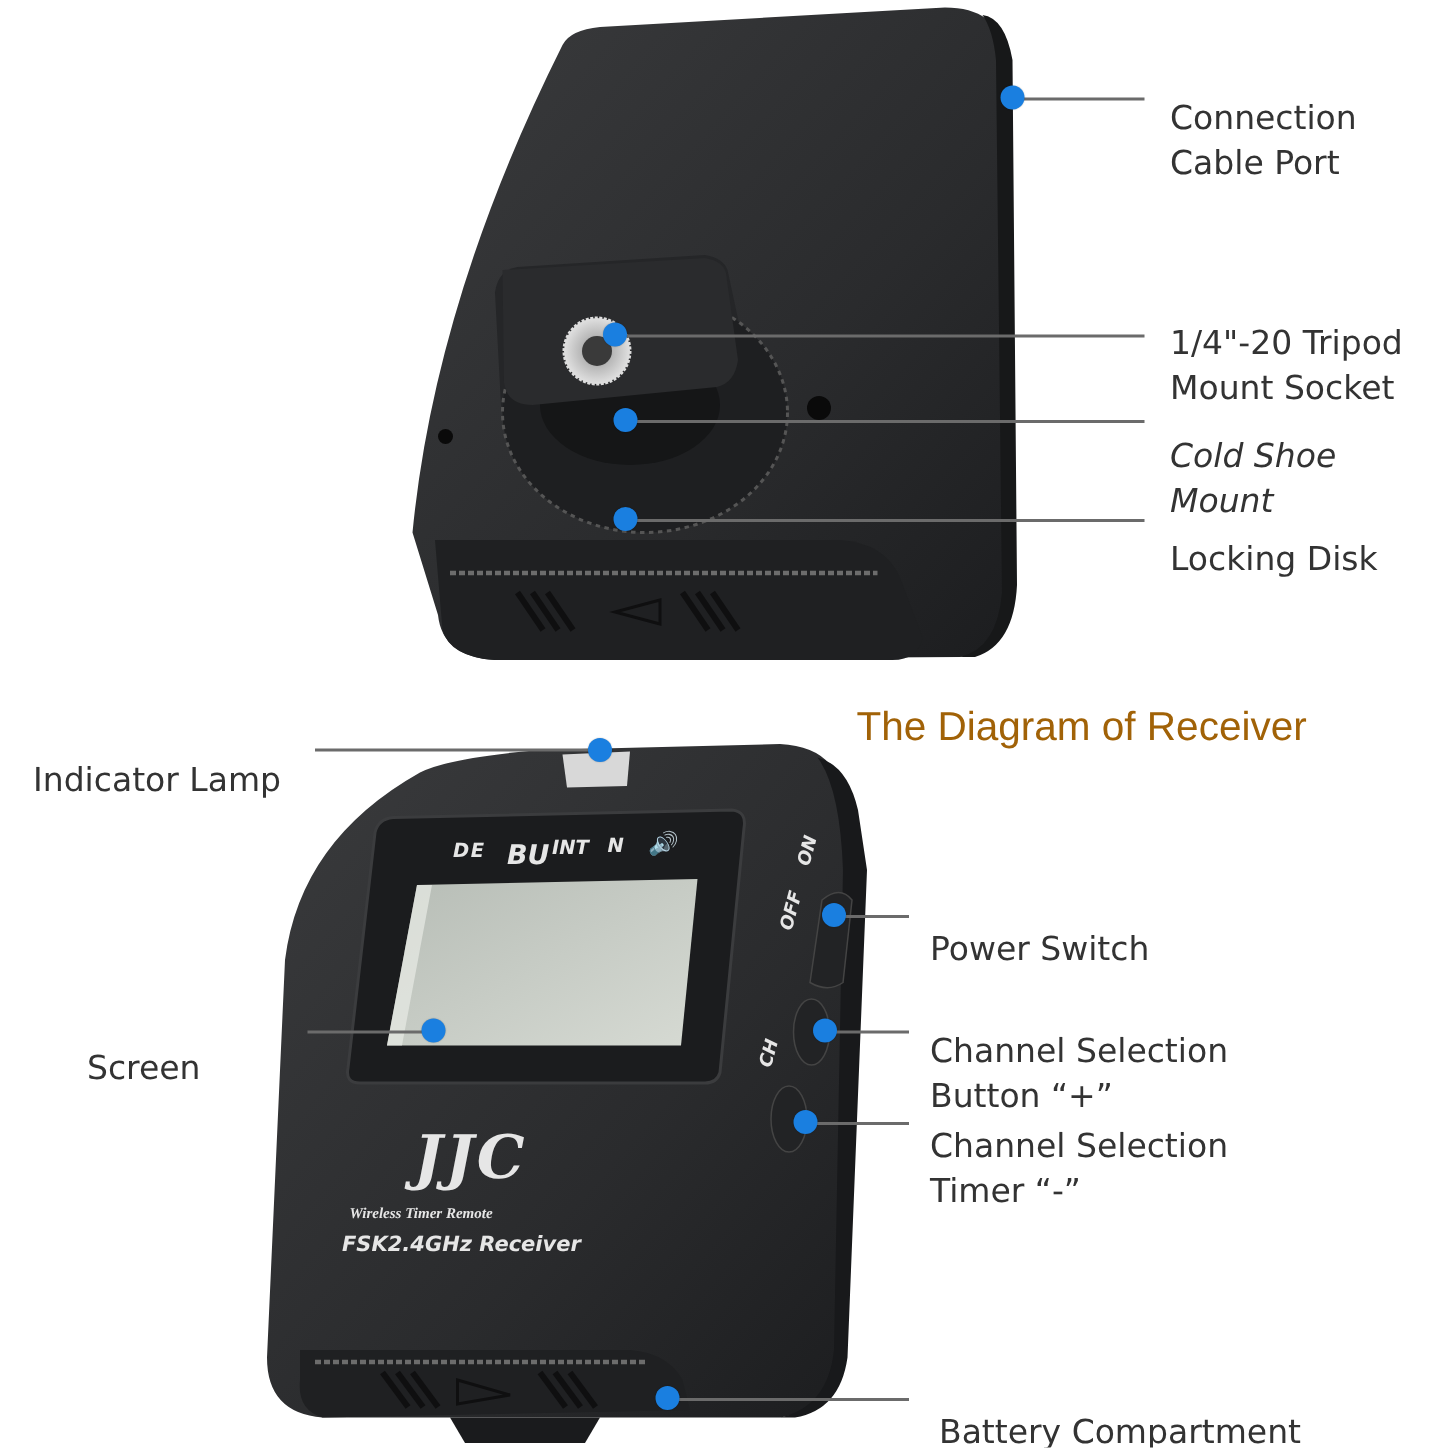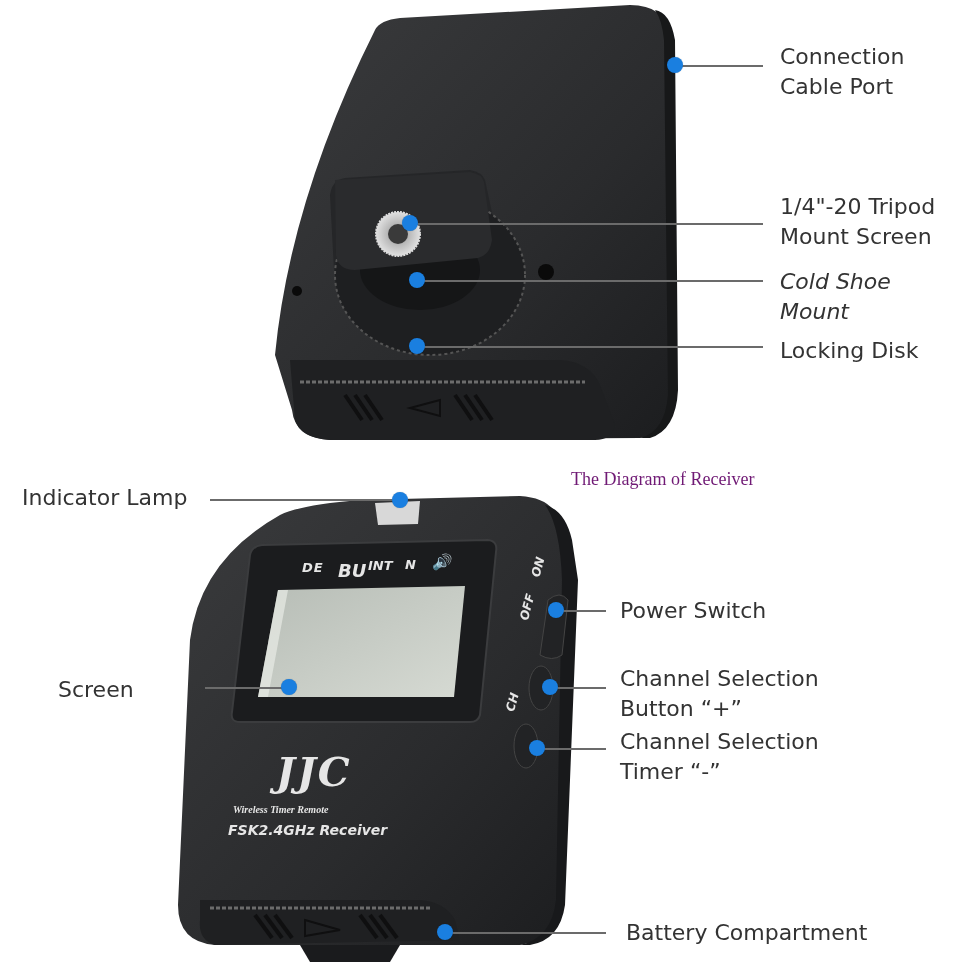--- a/index.html
+++ b/index.html
@@ -1,18 +1,18 @@
 <!DOCTYPE html>
 <html><head>
   <meta charset="utf-8">
   <style>
     html, body { margin: 0; padding: 0; background: #ffffff; }
     body { width: 965px; height: 965px; position: relative; overflow: hidden; font-family: "DejaVu Sans", sans-serif; }
-    .label { position: absolute; color: #333333; font-size: 22px; line-height: 30px; white-space: nowrap; font-family: "DejaVu Sans", sans-serif; }
-    .title { position: absolute; color: #701a75; font-size: 18px; font-family: Liberation Serif, serif; white-space: nowrap; }
+    .label { position: absolute; color: #333333; font-size: 22px; line-height: 30px; white-space: nowrap; font-family: "DejaVu Sans", sans-serif; margin-top: 23px; }
+    .title { position: absolute; color: #a16207; font-size: 27px; font-family: Liberation Sans, sans-serif; white-space: nowrap; }
     .leader { position: absolute; height: 2px; background: #6b6b6b; }
     .dot { position: absolute; width: 16px; height: 16px; border-radius: 50%; background: #1a7fe0; margin-left: -8px; margin-top: -8px; box-shadow: 0 0 1px rgba(0,0,0,0.3); }
     svg { position: absolute; left: 0; top: 0; }
     .device-text { position: absolute; color: #e6e6e6; font-style: italic; font-weight: bold; white-space: nowrap; font-family: "DejaVu Sans", sans-serif; }
   </style>
 </head>
 <body>
 
 <svg width="965" height="965" viewBox="0 0 965 965">
   <defs>
@@ -115,21 +115,21 @@
 <div class="dot" style="left:675px; top:65px;"></div>
 <div class="label" style="left:780px; top:42px;">
   <div>Connection</div>
   <div>Cable Port</div>
 </div>
 
 <div class="leader" style="left:410px; top:223px; width:353px;"></div>
 <div class="dot" style="left:410px; top:223px;"></div>
 <div class="label" style="left:780px; top:192px;">
   <div>1/4"-20 Tripod</div>
-  <div>Mount Screen</div>
+  <div>Mount Socket</div>
 </div>
 
 <div class="leader" style="left:417px; top:280px; width:346px;"></div>
 <div class="dot" style="left:417px; top:280px;"></div>
 <div class="label" style="left:780px; top:267px;font-style:italic;">
   <div>Cold Shoe</div>
   <div>Mount</div>
 </div>
 
 <div class="leader" style="left:417px; top:346px; width:346px;"></div>

